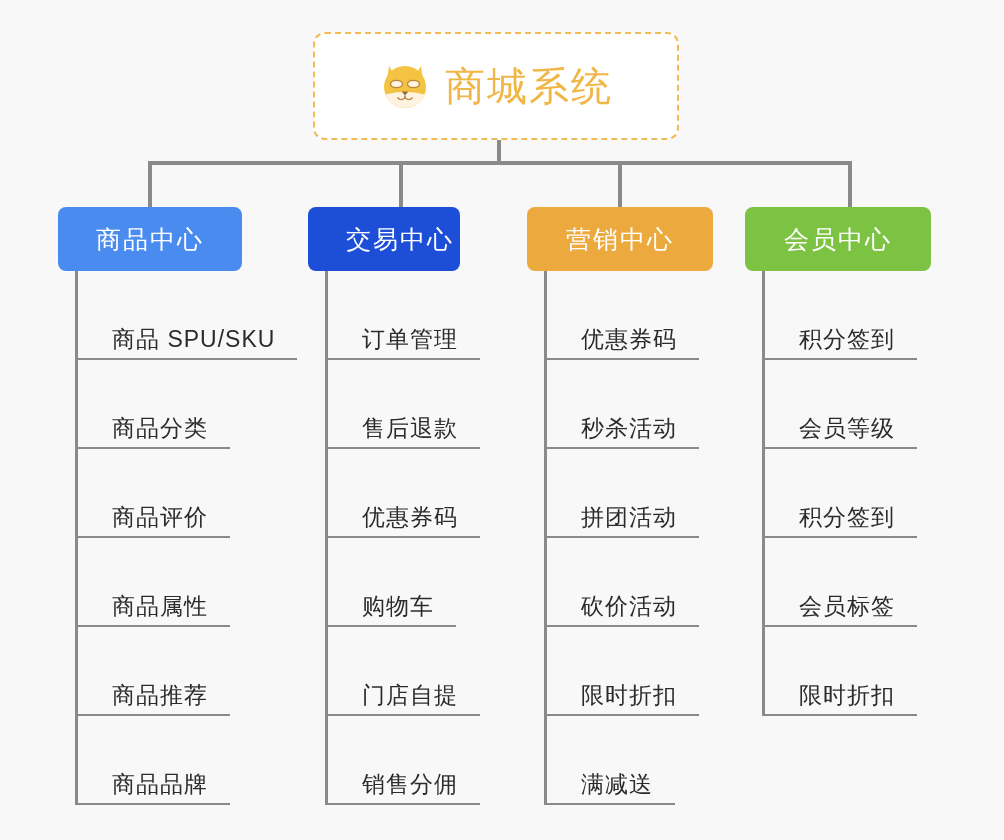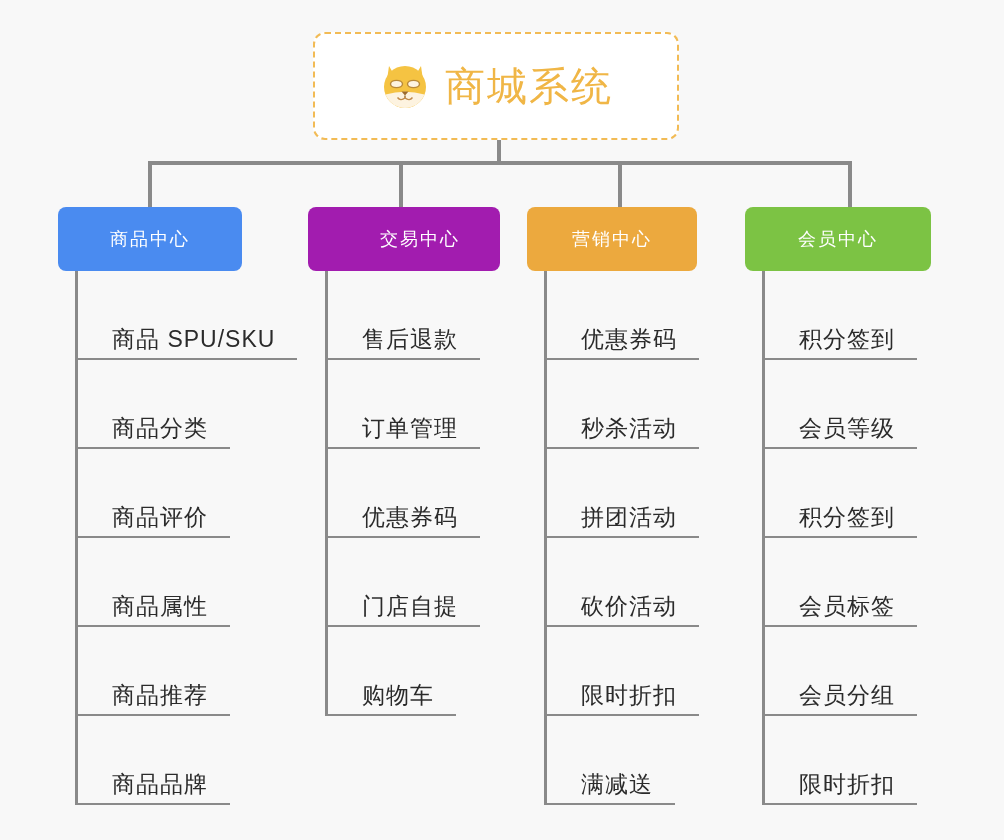--- a/index.html
+++ b/index.html
@@ -63,21 +63,21 @@
     position: absolute;
     top: 207px;
   }
   .cat-header {
     height: 64px;
     border-radius: 8px;
     display: flex;
     align-items: center;
     justify-content: center;
     color: #ffffff;
-    font-size: 18px;
+    font-size: 25px;
     letter-spacing: 2px;
     box-sizing: border-box;
   }
 
   
   .leaf-list {
     position: absolute;
     top: 64px;
     left: 17px;
     border-left: 3px solid #8a8a8a;
@@ -153,44 +153,47 @@
       <div class="leaf-item">
           <span class="leaf-inner">商品推荐</span>
         </div>
       <div class="leaf-item">
           <span class="leaf-inner">商品品牌</span>
         </div>
     </div>
   </div>
 
   <div class="column" style="left:308px; width:186px;">
-    <div class="cat-header" style="background:#a21caf; width:192px;padding-left:32px;">
+    <div class="cat-header" style="background:#1d4ed8; width:152px;padding-left:32px;">
       <span>交易中心</span>
     </div>
     <div class="leaf-list">
       <div class="leaf-item">
+          <span class="leaf-inner">订单管理</span>
+        </div>
+      <div class="leaf-item">
           <span class="leaf-inner">售后退款</span>
         </div>
       <div class="leaf-item">
-          <span class="leaf-inner">订单管理</span>
-        </div>
-      <div class="leaf-item">
           <span class="leaf-inner">优惠券码</span>
         </div>
       <div class="leaf-item">
+          <span class="leaf-inner">购物车</span>
+        </div>
+      <div class="leaf-item">
           <span class="leaf-inner">门店自提</span>
         </div>
       <div class="leaf-item">
-          <span class="leaf-inner">购物车</span>
+          <span class="leaf-inner">销售分佣</span>
         </div>
     </div>
   </div>
 
   <div class="column" style="left:527px; width:186px;">
-    <div class="cat-header" style="background:#eca93e; width:170px;">
+    <div class="cat-header" style="background:#eca93e; width:186px;">
       <span>营销中心</span>
     </div>
     <div class="leaf-list">
       <div class="leaf-item">
           <span class="leaf-inner">优惠券码</span>
         </div>
       <div class="leaf-item">
           <span class="leaf-inner">秒杀活动</span>
         </div>
       <div class="leaf-item">
@@ -219,21 +222,18 @@
       <div class="leaf-item">
           <span class="leaf-inner">会员等级</span>
         </div>
       <div class="leaf-item">
           <span class="leaf-inner">积分签到</span>
         </div>
       <div class="leaf-item">
           <span class="leaf-inner">会员标签</span>
         </div>
       <div class="leaf-item">
-          <span class="leaf-inner">会员分组</span>
-        </div>
-      <div class="leaf-item">
           <span class="leaf-inner">限时折扣</span>
         </div>
     </div>
   </div>
 
 </div>
 
 </body></html>

